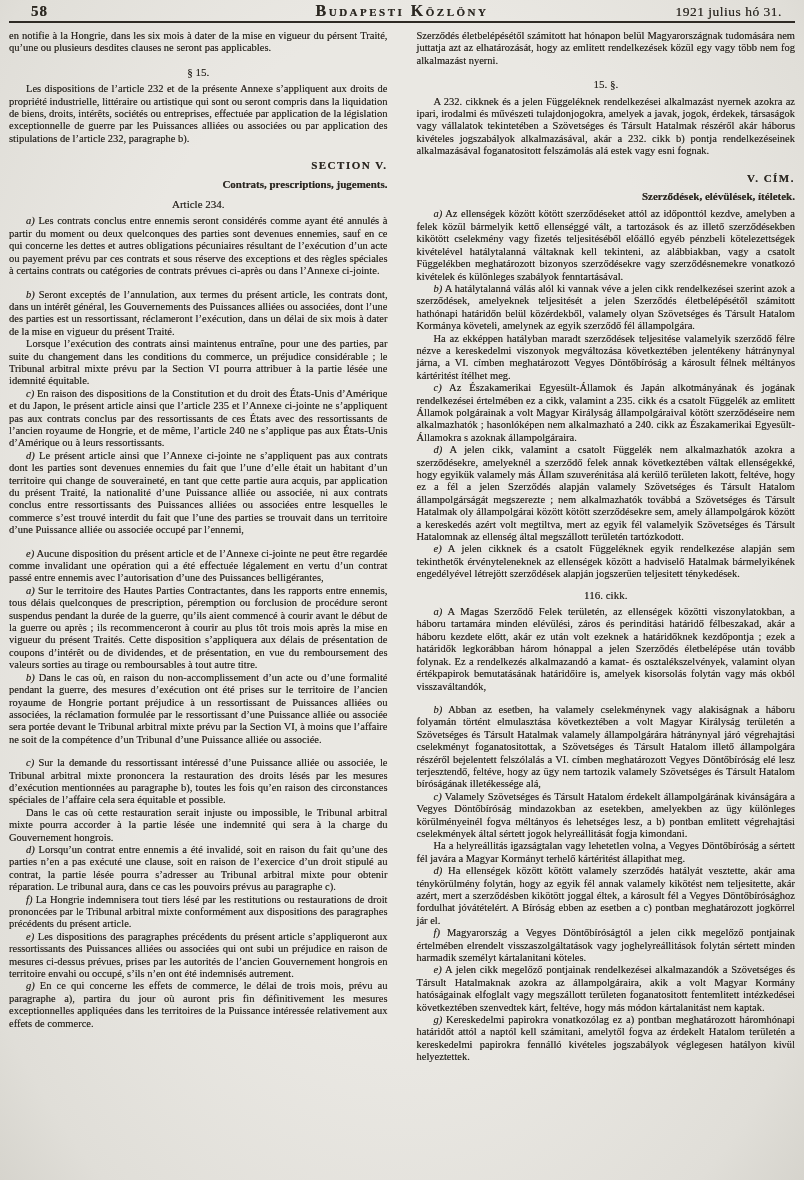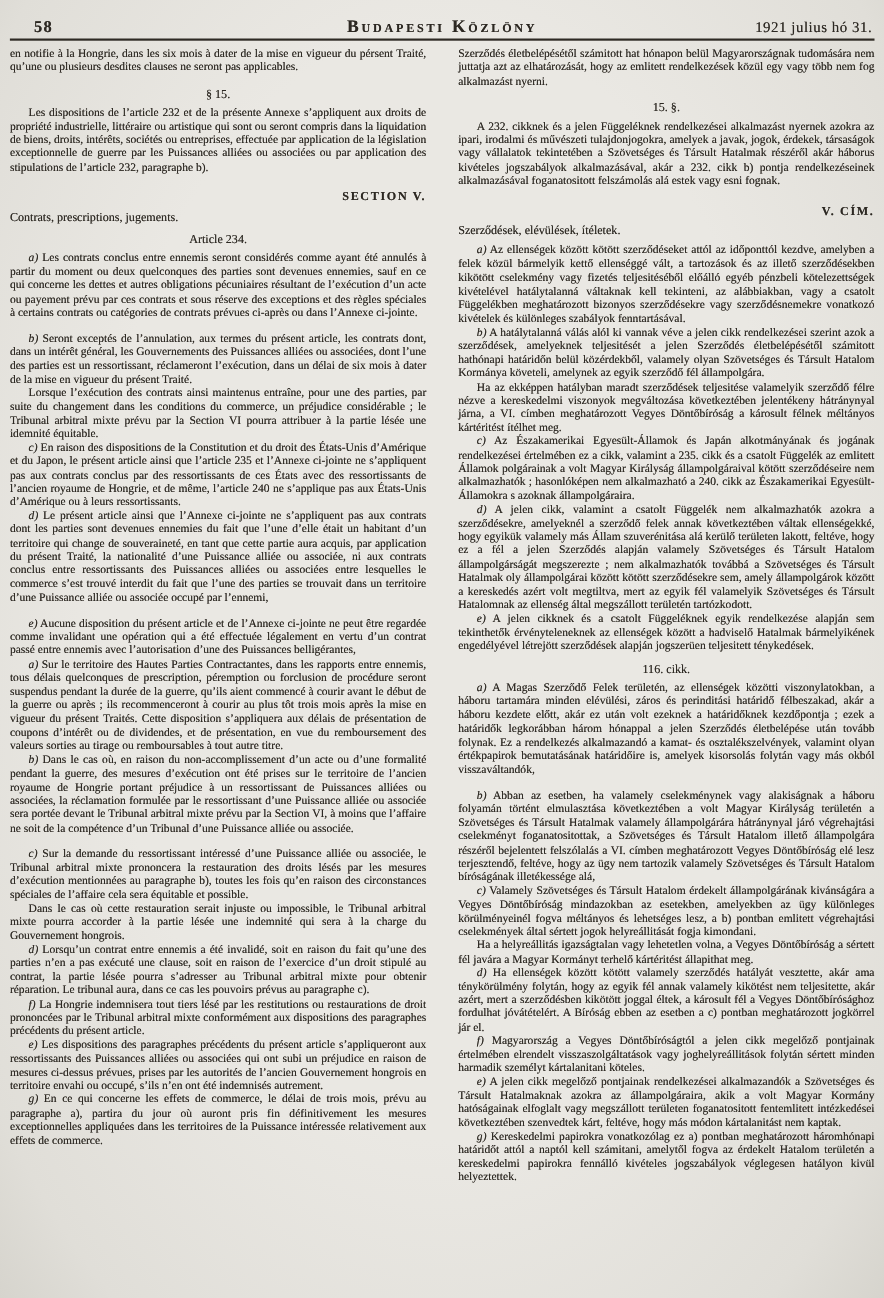--- a/index.html
+++ b/index.html
@@ -5,21 +5,21 @@
   html,body{margin:0;padding:0;}
   body{
     width:804px;height:1180px;
     background:#cfcdc7;
     font-family:"Liberation Serif","DejaVu Serif",serif;
   }
   .page{
     position:relative;
     width:804px;height:1180px;
     box-sizing:border-box;
-    padding:16px 9px 4px 9px;
+    padding:2px 9px 4px 9px;
     overflow:hidden;
     background:radial-gradient(ellipse at 50% 45%, #eae8e3 55%, #e0ded8 88%, #d6d4cd 100%);
     color:#2c2822;
     text-shadow:0 0 0.35px rgba(44,40,34,0.65);
   }
   header.masthead{
     display:grid;
     grid-template-columns:1fr auto 1fr;
     align-items:baseline;
     border-bottom:2.5px solid #2e2a24;
@@ -34,21 +34,21 @@
   }
   .paper-title{
     justify-self:center;
     font-variant:small-caps;
     font-weight:bold;
     font-size:16px;
     letter-spacing:2.5px;
   }
   .issue-date{
     justify-self:end;
-    margin-right:0;
+    margin-right:11px;
     font-size:13.5px;
     letter-spacing:0.5px;
   }
   .columns{
     display:flex;
     gap:29px;
     padding-top:7px;
   }
   .col{
     flex:1 1 0;
@@ -71,23 +71,23 @@
   }
   .h-section{
     text-align:right;
     text-indent:0 !important;
     font-weight:bold;
     letter-spacing:1.5px;
     font-size:11px;
     margin:14px 0 6px 0;
   }
   .h-bold{
-    text-align:left;
+    text-align:right;
     text-indent:0 !important;
-    font-weight:normal;
+    font-weight:bold;
     font-size:11px;
     margin:2px 0 6px 0;
   }
   .marker{font-style:italic;}
 </style>
 </head>
 <body>
 
 <div class="page">
   <header class="masthead">

